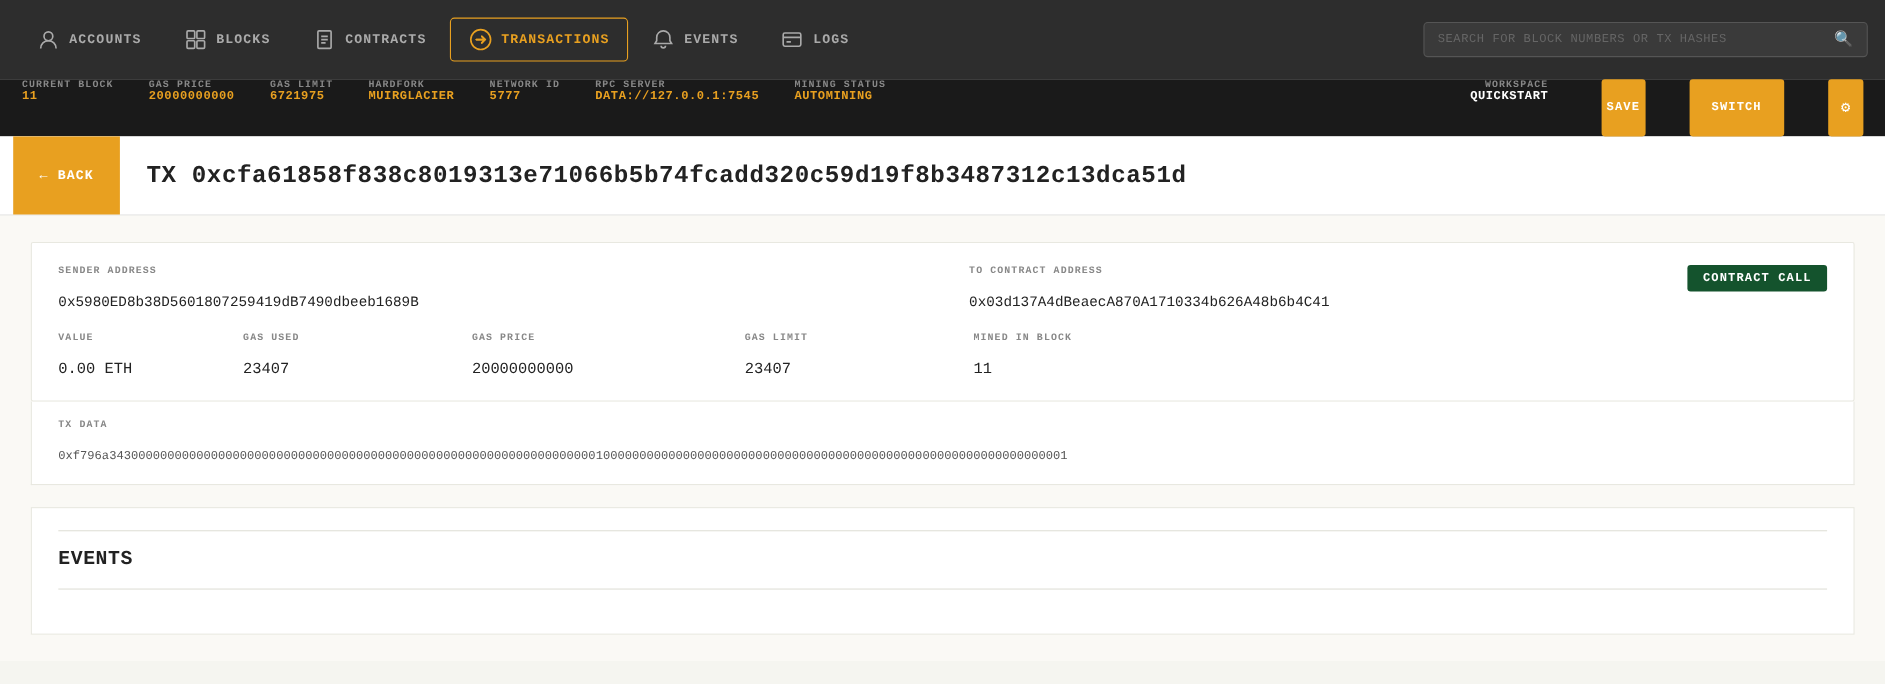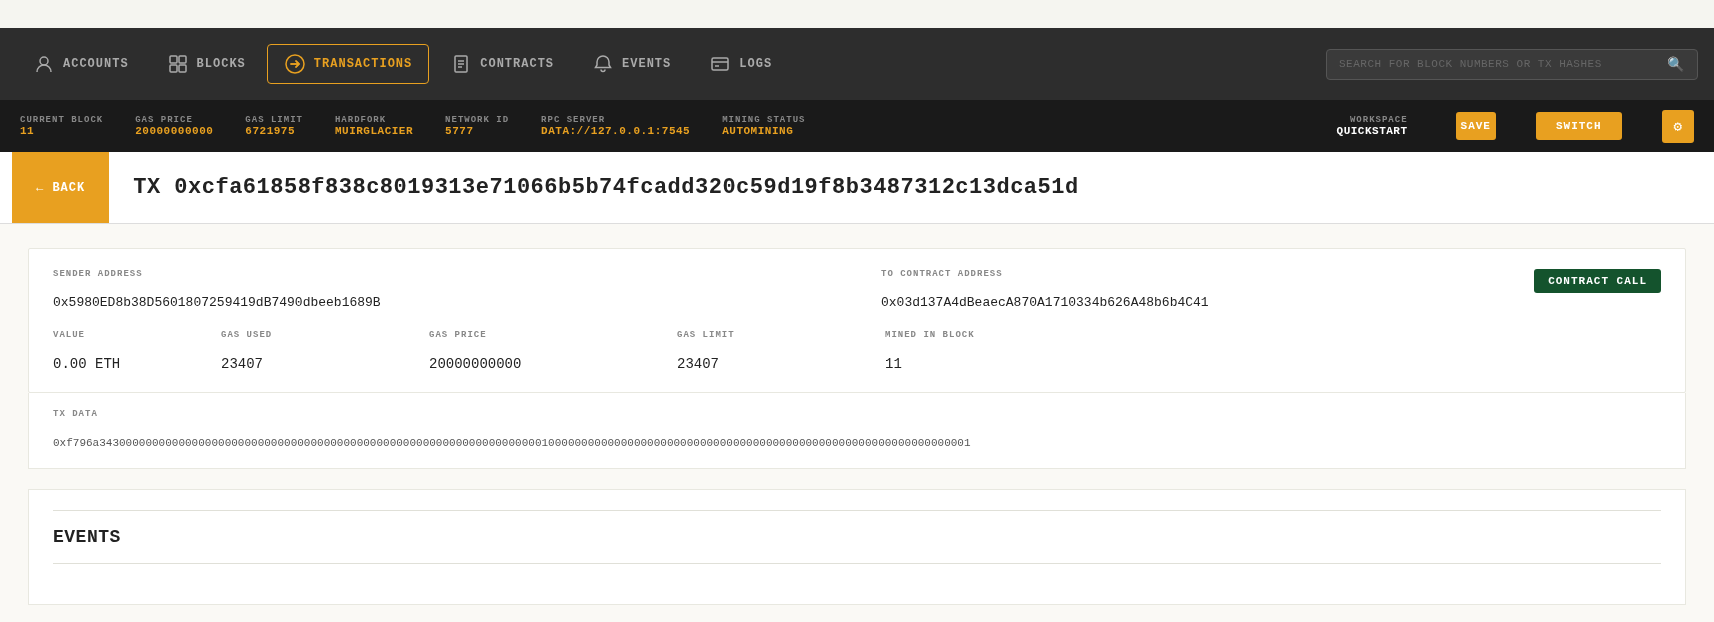--- a/index.html
+++ b/index.html
@@ -6,21 +6,20 @@
     body { font-family: 'Courier New', monospace; background: #f5f5f0; min-width: 1714px; }
 
     
     .top-nav {
       background: #2d2d2d;
       display: flex;
       align-items: center;
       padding: 0 16px;
       height: 72px;
       gap: 4px;
-      margin-top: 28px;
     }
     .nav-item {
       display: flex;
       align-items: center;
       gap: 8px;
       padding: 8px 16px;
       color: #aaa;
       font-size: 12px;
       font-weight: bold;
       letter-spacing: 1px;
@@ -42,40 +41,39 @@
     }
     .nav-spacer { flex: 1; }
     .search-box {
       display: flex;
       align-items: center;
       background: #3a3a3a;
       border: 1px solid #555;
       border-radius: 4px;
       padding: 6px 12px;
       gap: 8px;
-      width: 372px;
+      width: 404px;
     }
     .search-box input {
       background: none;
       border: none;
       outline: none;
       color: #999;
       font-size: 11px;
       letter-spacing: 0.5px;
       width: 100%;
       font-family: inherit;
       text-transform: uppercase;
     }
     .search-box input::placeholder { color: #666; }
 
     
     .status-bar {
       background: #1a1a1a;
       display: flex;
-      align-items: center;
       padding: 0 20px;
       height: 52px;
       gap: 32px;
     }
     .status-item { display: flex; flex-direction: column; }
     .status-label {
       font-size: 9px;
       color: #888;
       letter-spacing: 1px;
       text-transform: uppercase;
@@ -284,43 +282,43 @@
       <svg width="20" height="20" viewBox="0 0 20 20" fill="none">
         <rect x="2" y="2" width="7" height="7" rx="1" stroke="#aaa" stroke-width="1.5"></rect>
         <rect x="11" y="2" width="7" height="7" rx="1" stroke="#aaa" stroke-width="1.5"></rect>
         <rect x="2" y="11" width="7" height="7" rx="1" stroke="#aaa" stroke-width="1.5"></rect>
         <rect x="11" y="11" width="7" height="7" rx="1" stroke="#aaa" stroke-width="1.5"></rect>
       </svg>
     </span>
     <span>BLOCKS</span>
   </div>
 
-  <div class="nav-item active">
-    <span class="nav-icon">
-      <svg width="22" height="22" viewBox="0 0 22 22" fill="none">
-        <circle cx="11" cy="11" r="9" stroke="#e8a020" stroke-width="1.5"></circle>
-        <path d="M7 11 L15 11 M12 8 L15 11 L12 14" stroke="#e8a020" stroke-width="1.5" stroke-linecap="round"></path>
-        <path d="M15 11 L7 11 M10 8 L7 11 L10 14" stroke="#e8a020" stroke-width="1.5" stroke-linecap="round" transform="rotate(180 11 11)"></path>
-      </svg>
-    </span>
-    <span>TRANSACTIONS</span>
-  </div>
-
   <div class="nav-item">
     <span class="nav-icon">
       <svg width="20" height="20" viewBox="0 0 20 20" fill="none">
         <rect x="4" y="2" width="12" height="16" rx="1" stroke="#aaa" stroke-width="1.5"></rect>
         <line x1="7" y1="7" x2="13" y2="7" stroke="#aaa" stroke-width="1.5"></line>
         <line x1="7" y1="10" x2="13" y2="10" stroke="#aaa" stroke-width="1.5"></line>
         <line x1="7" y1="13" x2="11" y2="13" stroke="#aaa" stroke-width="1.5"></line>
       </svg>
     </span>
     <span>CONTRACTS</span>
   </div>
 
+  <div class="nav-item active">
+    <span class="nav-icon">
+      <svg width="22" height="22" viewBox="0 0 22 22" fill="none">
+        <circle cx="11" cy="11" r="9" stroke="#e8a020" stroke-width="1.5"></circle>
+        <path d="M7 11 L15 11 M12 8 L15 11 L12 14" stroke="#e8a020" stroke-width="1.5" stroke-linecap="round"></path>
+        <path d="M15 11 L7 11 M10 8 L7 11 L10 14" stroke="#e8a020" stroke-width="1.5" stroke-linecap="round" transform="rotate(180 11 11)"></path>
+      </svg>
+    </span>
+    <span>TRANSACTIONS</span>
+  </div>
+
   <div class="nav-item">
     <span class="nav-icon">
       <svg width="20" height="20" viewBox="0 0 20 20" fill="none">
         <path d="M10 2a6 6 0 016 6v3l1.5 2.5H2.5L4 11V8a6 6 0 016-6z" stroke="#aaa" stroke-width="1.5"></path>
         <path d="M8 15.5a2 2 0 004 0" stroke="#aaa" stroke-width="1.5"></path>
       </svg>
     </span>
     <span>EVENTS</span>
   </div>
 

